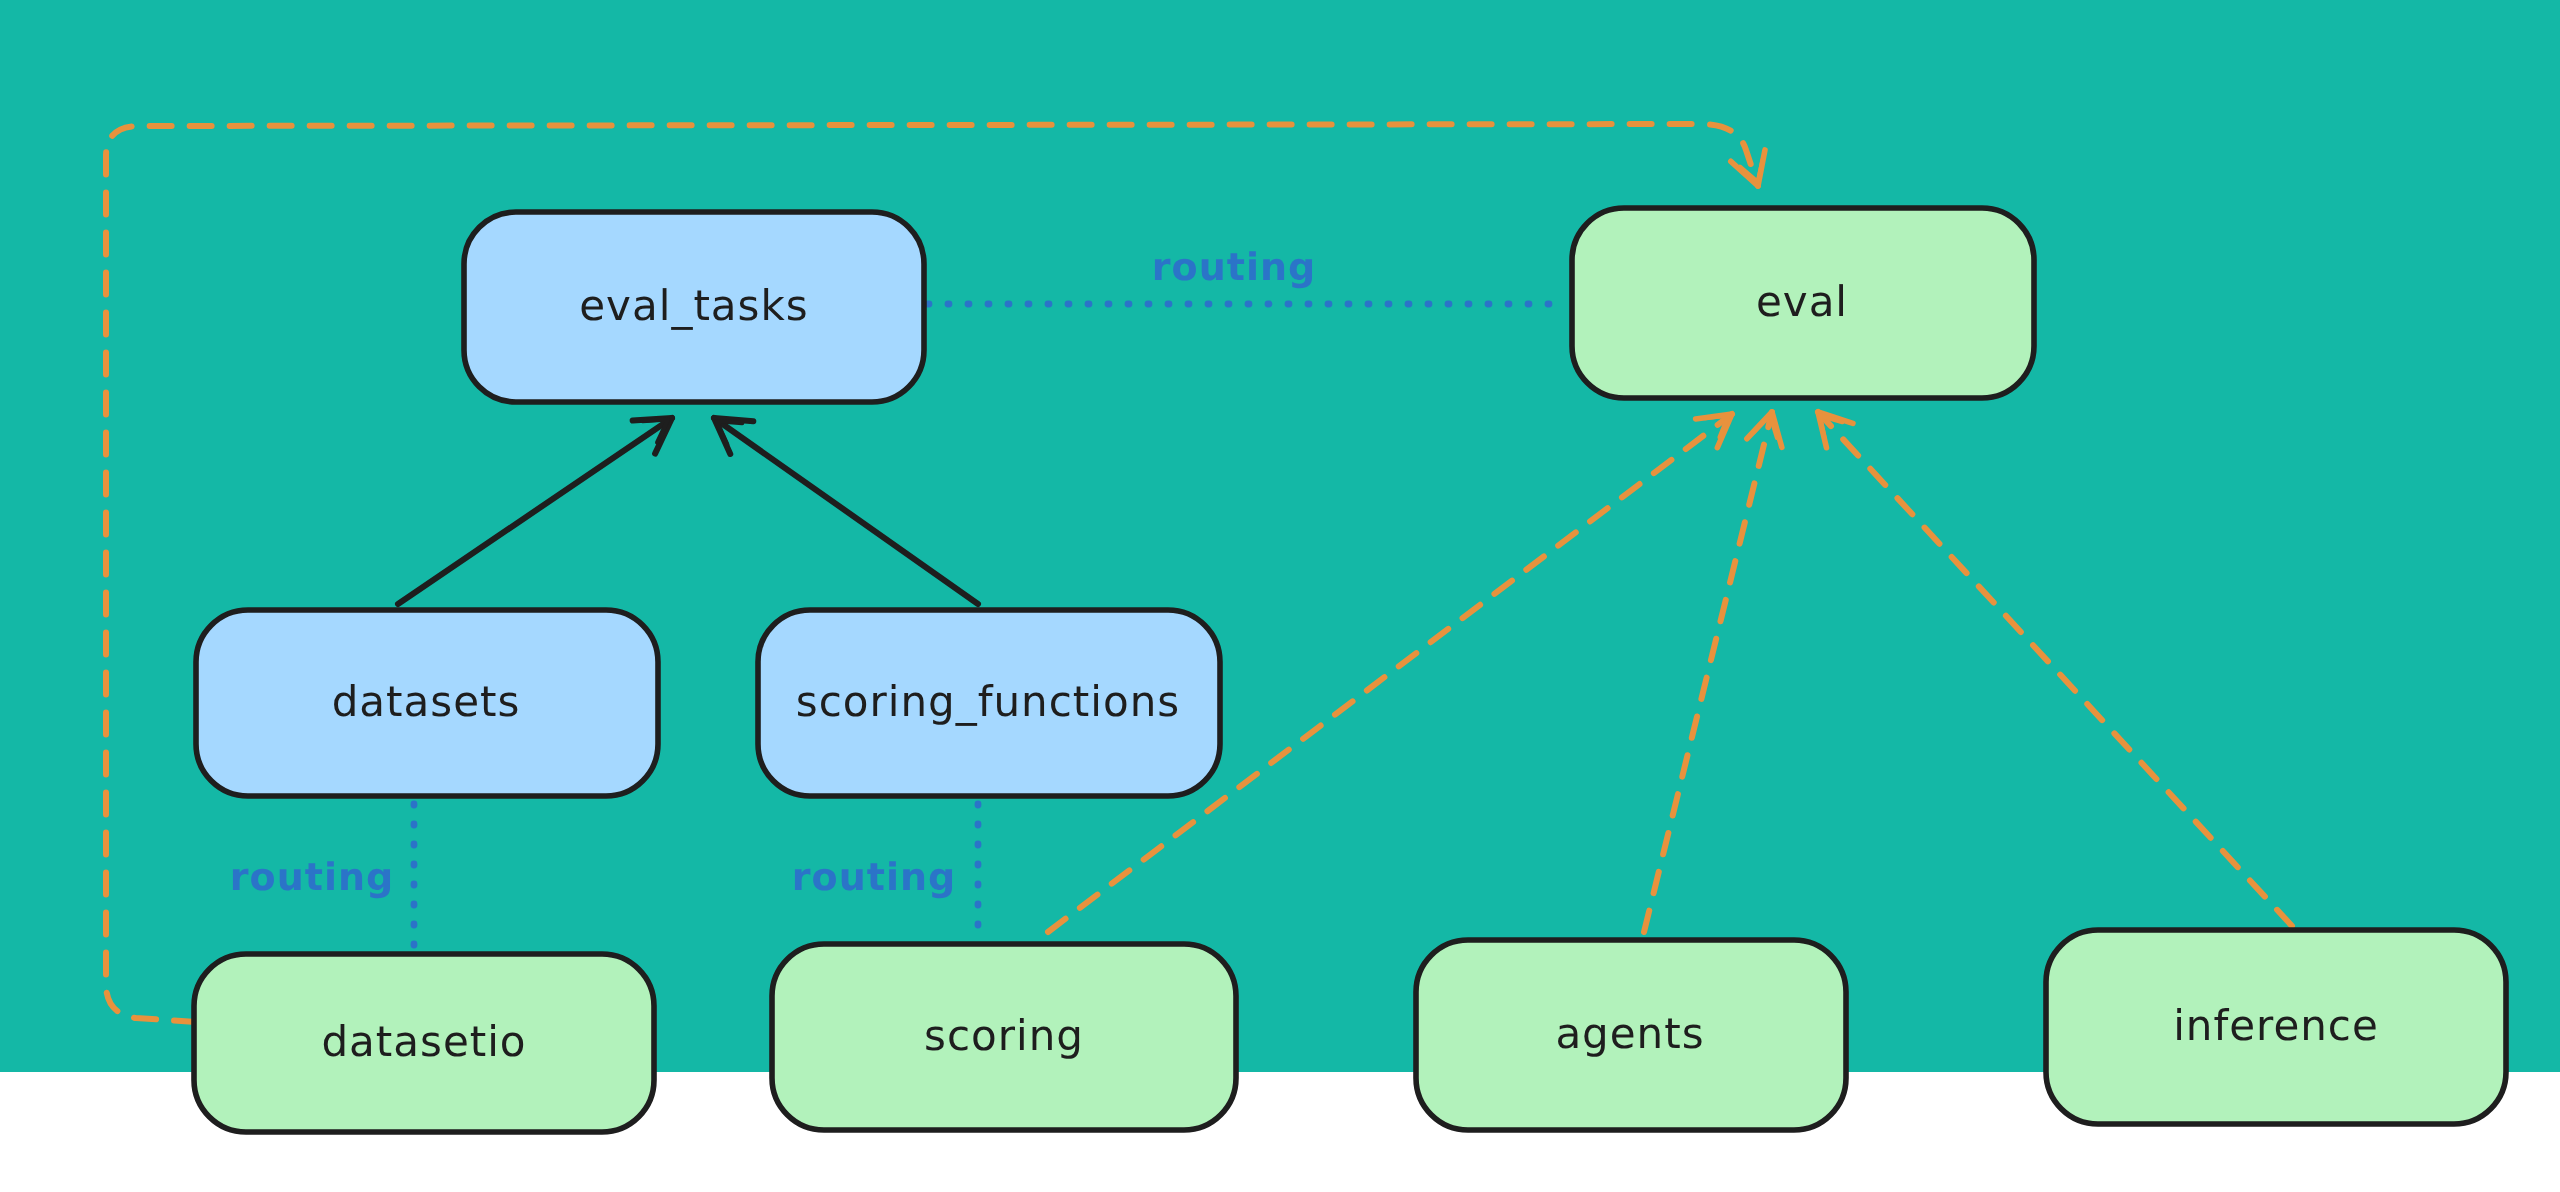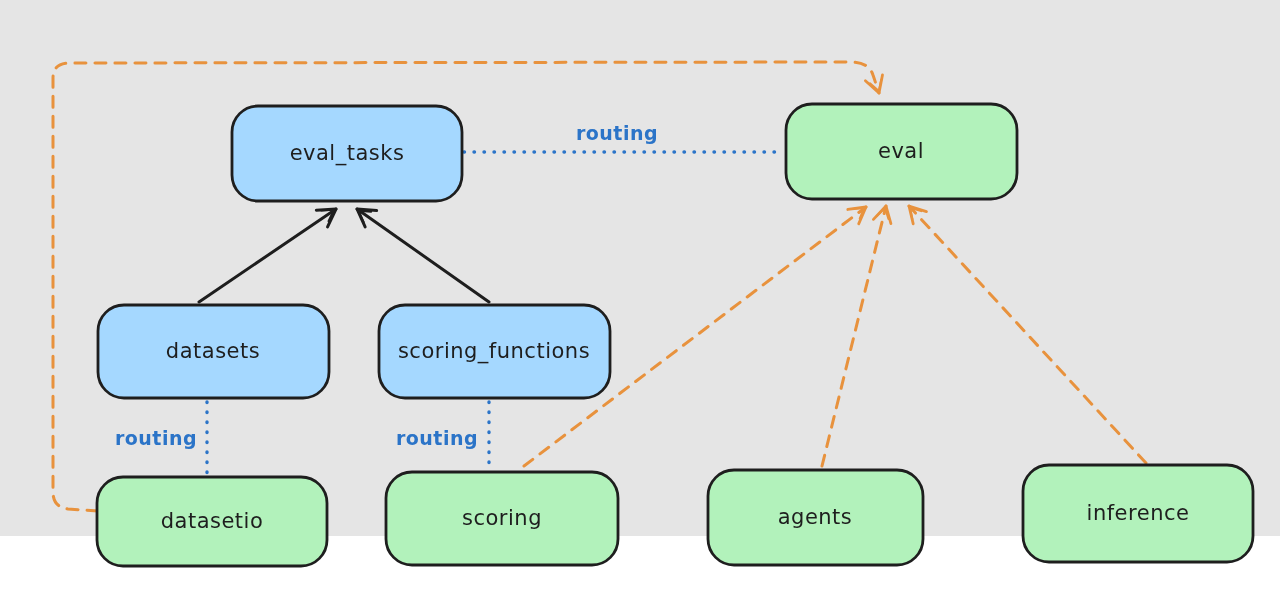--- a/index.html
+++ b/index.html
@@ -7,21 +7,21 @@
     padding: 0;
     background: #ffffff;
     width: 1280px;
     height: 596px;
     overflow: hidden;
   }
   .canvas {
     position: relative;
     width: 1280px;
     height: 536px;
-    background: #e5e5e5;
+    background: #14b8a6;
   }
   svg {
     display: block;
     font-family: "DejaVu Sans", sans-serif;
   }
   .node-rect {
     stroke: #1e1e1e;
     stroke-width: 2.8;
   }
   .node-rect.blue  { fill: #a5d8ff; }

